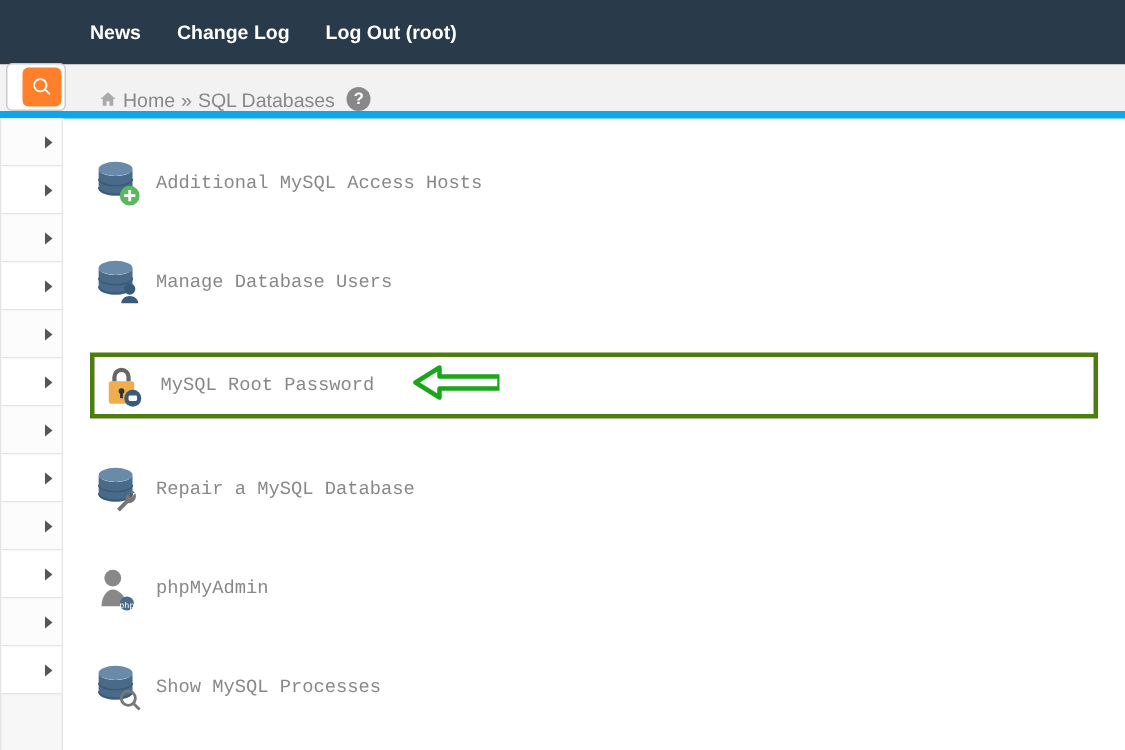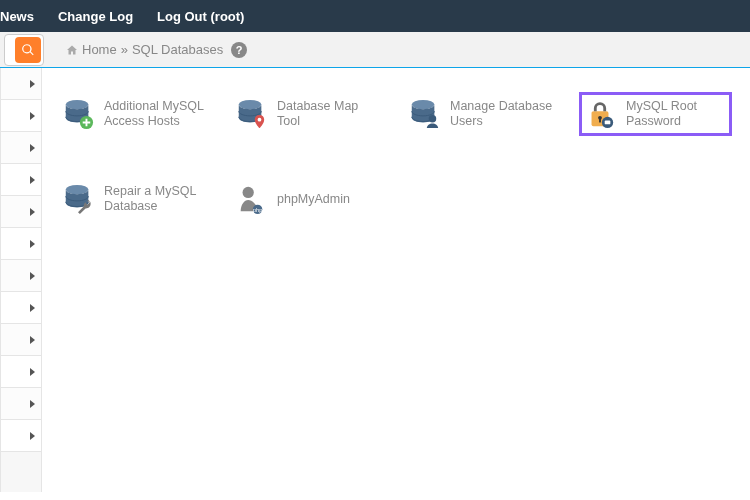--- a/index.html
+++ b/index.html
@@ -1,37 +1,37 @@
 <!DOCTYPE html>
 <html><head>
 <meta charset="utf-8">
 <style>
   * { box-sizing: border-box; margin: 0; padding: 0; }
   body { font-family: -apple-system, "Segoe UI", Arial, sans-serif; font-size: 13px; color: #666; width: 750px; height: 500px; overflow: hidden; background: #fff; }
-  .topbar { background: #293a4a; height: 32px; display: flex; align-items: center; gap: 24px; }
+  .topbar { background: #293a4a; height: 43px; display: flex; align-items: center; padding-left: 60px; gap: 24px; }
   .topbar a { color: #fff; font-size: 13px; text-decoration: none; font-weight: 600; }
-  .subbar { background: #f2f2f2; height: 36px; display: flex; align-items: center; border-bottom: 1px solid #0ea5e9; }
+  .subbar { background: #f2f2f2; height: 36px; display: flex; align-items: flex-end; border-bottom: 5px solid #0ea5e9; }
   .search-btn { width: 26px; height: 26px; background: #ff7f2a; border-radius: 4px; display: flex; align-items: center; justify-content: center; margin-left: 8px; }
   .search-btn svg { width: 14px; height: 14px; fill: #fff; }
   .search-wrap { background:#fff; border:1px solid #ccc; border-radius:4px; padding:2px; margin-left:4px; display:flex; align-items:center; }
   .breadcrumb { margin-left: 22px; color: #888; display: flex; align-items: center; gap: 4px; }
   .breadcrumb .home-ico { width: 12px; height: 12px; fill: #aaa; }
   .breadcrumb a { color: #888; text-decoration: none; }
   .breadcrumb .help { width: 16px; height: 16px; background: #888; border-radius: 50%; color: #fff; display: inline-flex; align-items: center; justify-content: center; font-size: 11px; font-weight: bold; margin-left: 4px; }
   .layout { display: flex; height: calc(500px - 76px); }
   .side { width: 42px; background: #f7f7f7; border-right: 1px solid #e5e5e5; border-left:1px solid #e5e5e5; }
   .side-item { height: 32px; border-bottom: 1px solid #e5e5e5; display: flex; align-items: center; justify-content: flex-end; padding-right: 6px; background:#fff; }
   .side-item:nth-child(odd){ background:#fcfcfc; }
   .side .tri { width: 0; height: 0; border-top: 4px solid transparent; border-bottom: 4px solid transparent; border-left: 5px solid #555; }
   .content { flex: 1; padding: 24px 18px; overflow: auto; }
-  .grid { display: grid; grid-template-columns: repeat(4, 1fr); gap: 44px 20px; }
+  .grid { display: grid; grid-template-columns: repeat(1, 1fr); gap: 28px 20px; font-family: Liberation Mono, monospace; }
   .cell { display: flex; align-items: center; gap: 10px; position: relative; padding:3px 2px; }
   .cell .icon { width: 32px; height: 32px; flex-shrink: 0; }
   .cell .label { color: #888; font-size: 12.5px; line-height: 1.2; }
-  .highlight-box { border: 3px solid #8b5cf6; }
+  .highlight-box { border: 3px solid #4d7c0f; }
   .arrow { position: absolute; left: 212px; top: 50%; transform: translateY(-50%); }
   .arrow svg { width: 58px; height: 24px; }
   
   .db-cyl { fill: #4a6a8a; }
   .db-top { fill: #6a8aaa; }
 </style>
 </head>
 <body>
 
 <div class="topbar">
@@ -105,28 +105,20 @@
           <span class="icon"><svg viewBox="0 0 34 34" width="32" height="32">
               <use href="#cyl"></use>
               <circle cx="26" cy="26" r="7" fill="#5cb85c"></circle>
               <path d="M26 22v8M22 26h8" stroke="#fff" stroke-width="2"></path>
             </svg></span>
           <span class="label">Additional MySQL Access Hosts</span>
         </div>
         <div class="cell">
           <span class="icon"><svg viewBox="0 0 34 34" width="32" height="32">
               <use href="#cyl"></use>
-              <path d="M26 18c-3 0-5 2-5 5 0 4 5 9 5 9s5-5 5-9c0-3-2-5-5-5z" fill="#d9534f"></path>
-              <circle cx="26" cy="23" r="2" fill="#fff"></circle>
-            </svg></span>
-          <span class="label">Database Map Tool</span>
-        </div>
-        <div class="cell">
-          <span class="icon"><svg viewBox="0 0 34 34" width="32" height="32">
-              <use href="#cyl"></use>
               <circle cx="26" cy="22" r="4" fill="#3a5a7a"></circle>
               <path d="M20 32c0-3 3-5 6-5s6 2 6 5z" fill="#3a5a7a"></path>
             </svg></span>
           <span class="label">Manage Database Users</span>
         </div>
         <div class="cell highlight-box">
           <span class="icon"><svg viewBox="0 0 34 34" width="32" height="32">
               <rect x="8" y="14" width="18" height="16" rx="2" fill="#f0ad4e"></rect>
               <path d="M12 14v-3a5 5 0 0110 0v3" fill="none" stroke="#666" stroke-width="3"></path>
               <circle cx="17" cy="21" r="2" fill="#333"></circle>
@@ -148,20 +140,28 @@
         </div>
         <div class="cell">
           <span class="icon"><svg viewBox="0 0 34 34" width="32" height="32">
               <circle cx="14" cy="10" r="6" fill="#888"></circle>
               <path d="M6 30c0-7 4-12 8-12s10 5 10 12z" fill="#888"></path>
               <circle cx="24" cy="28" r="5" fill="#4a6a8a"></circle>
               <text x="24" y="31" font-size="6" fill="#fff" text-anchor="middle">php</text>
             </svg></span>
           <span class="label">phpMyAdmin</span>
         </div>
+        <div class="cell">
+          <span class="icon"><svg viewBox="0 0 34 34" width="32" height="32">
+              <use href="#cyl"></use>
+              <circle cx="25" cy="25" r="5" fill="none" stroke="#777" stroke-width="2"></circle>
+              <path d="M29 29l4 4" stroke="#777" stroke-width="2"></path>
+            </svg></span>
+          <span class="label">Show MySQL Processes</span>
+        </div>
       </div>
   </div>
 </div>
 
 <svg width="0" height="0" style="position:absolute">
   <defs>
     <g id="cyl">
       <ellipse cx="16" cy="7" rx="12" ry="5" class="db-top"></ellipse>
       <path d="M4 7v14c0 2.8 5.4 5 12 5s12-2.2 12-5V7c0 2.8-5.4 5-12 5S4 9.8 4 7z" class="db-cyl"></path>
       <path d="M4 14c0 2.8 5.4 5 12 5s12-2.2 12-5" fill="none" stroke="#3a5a7a" stroke-width="1"></path>

